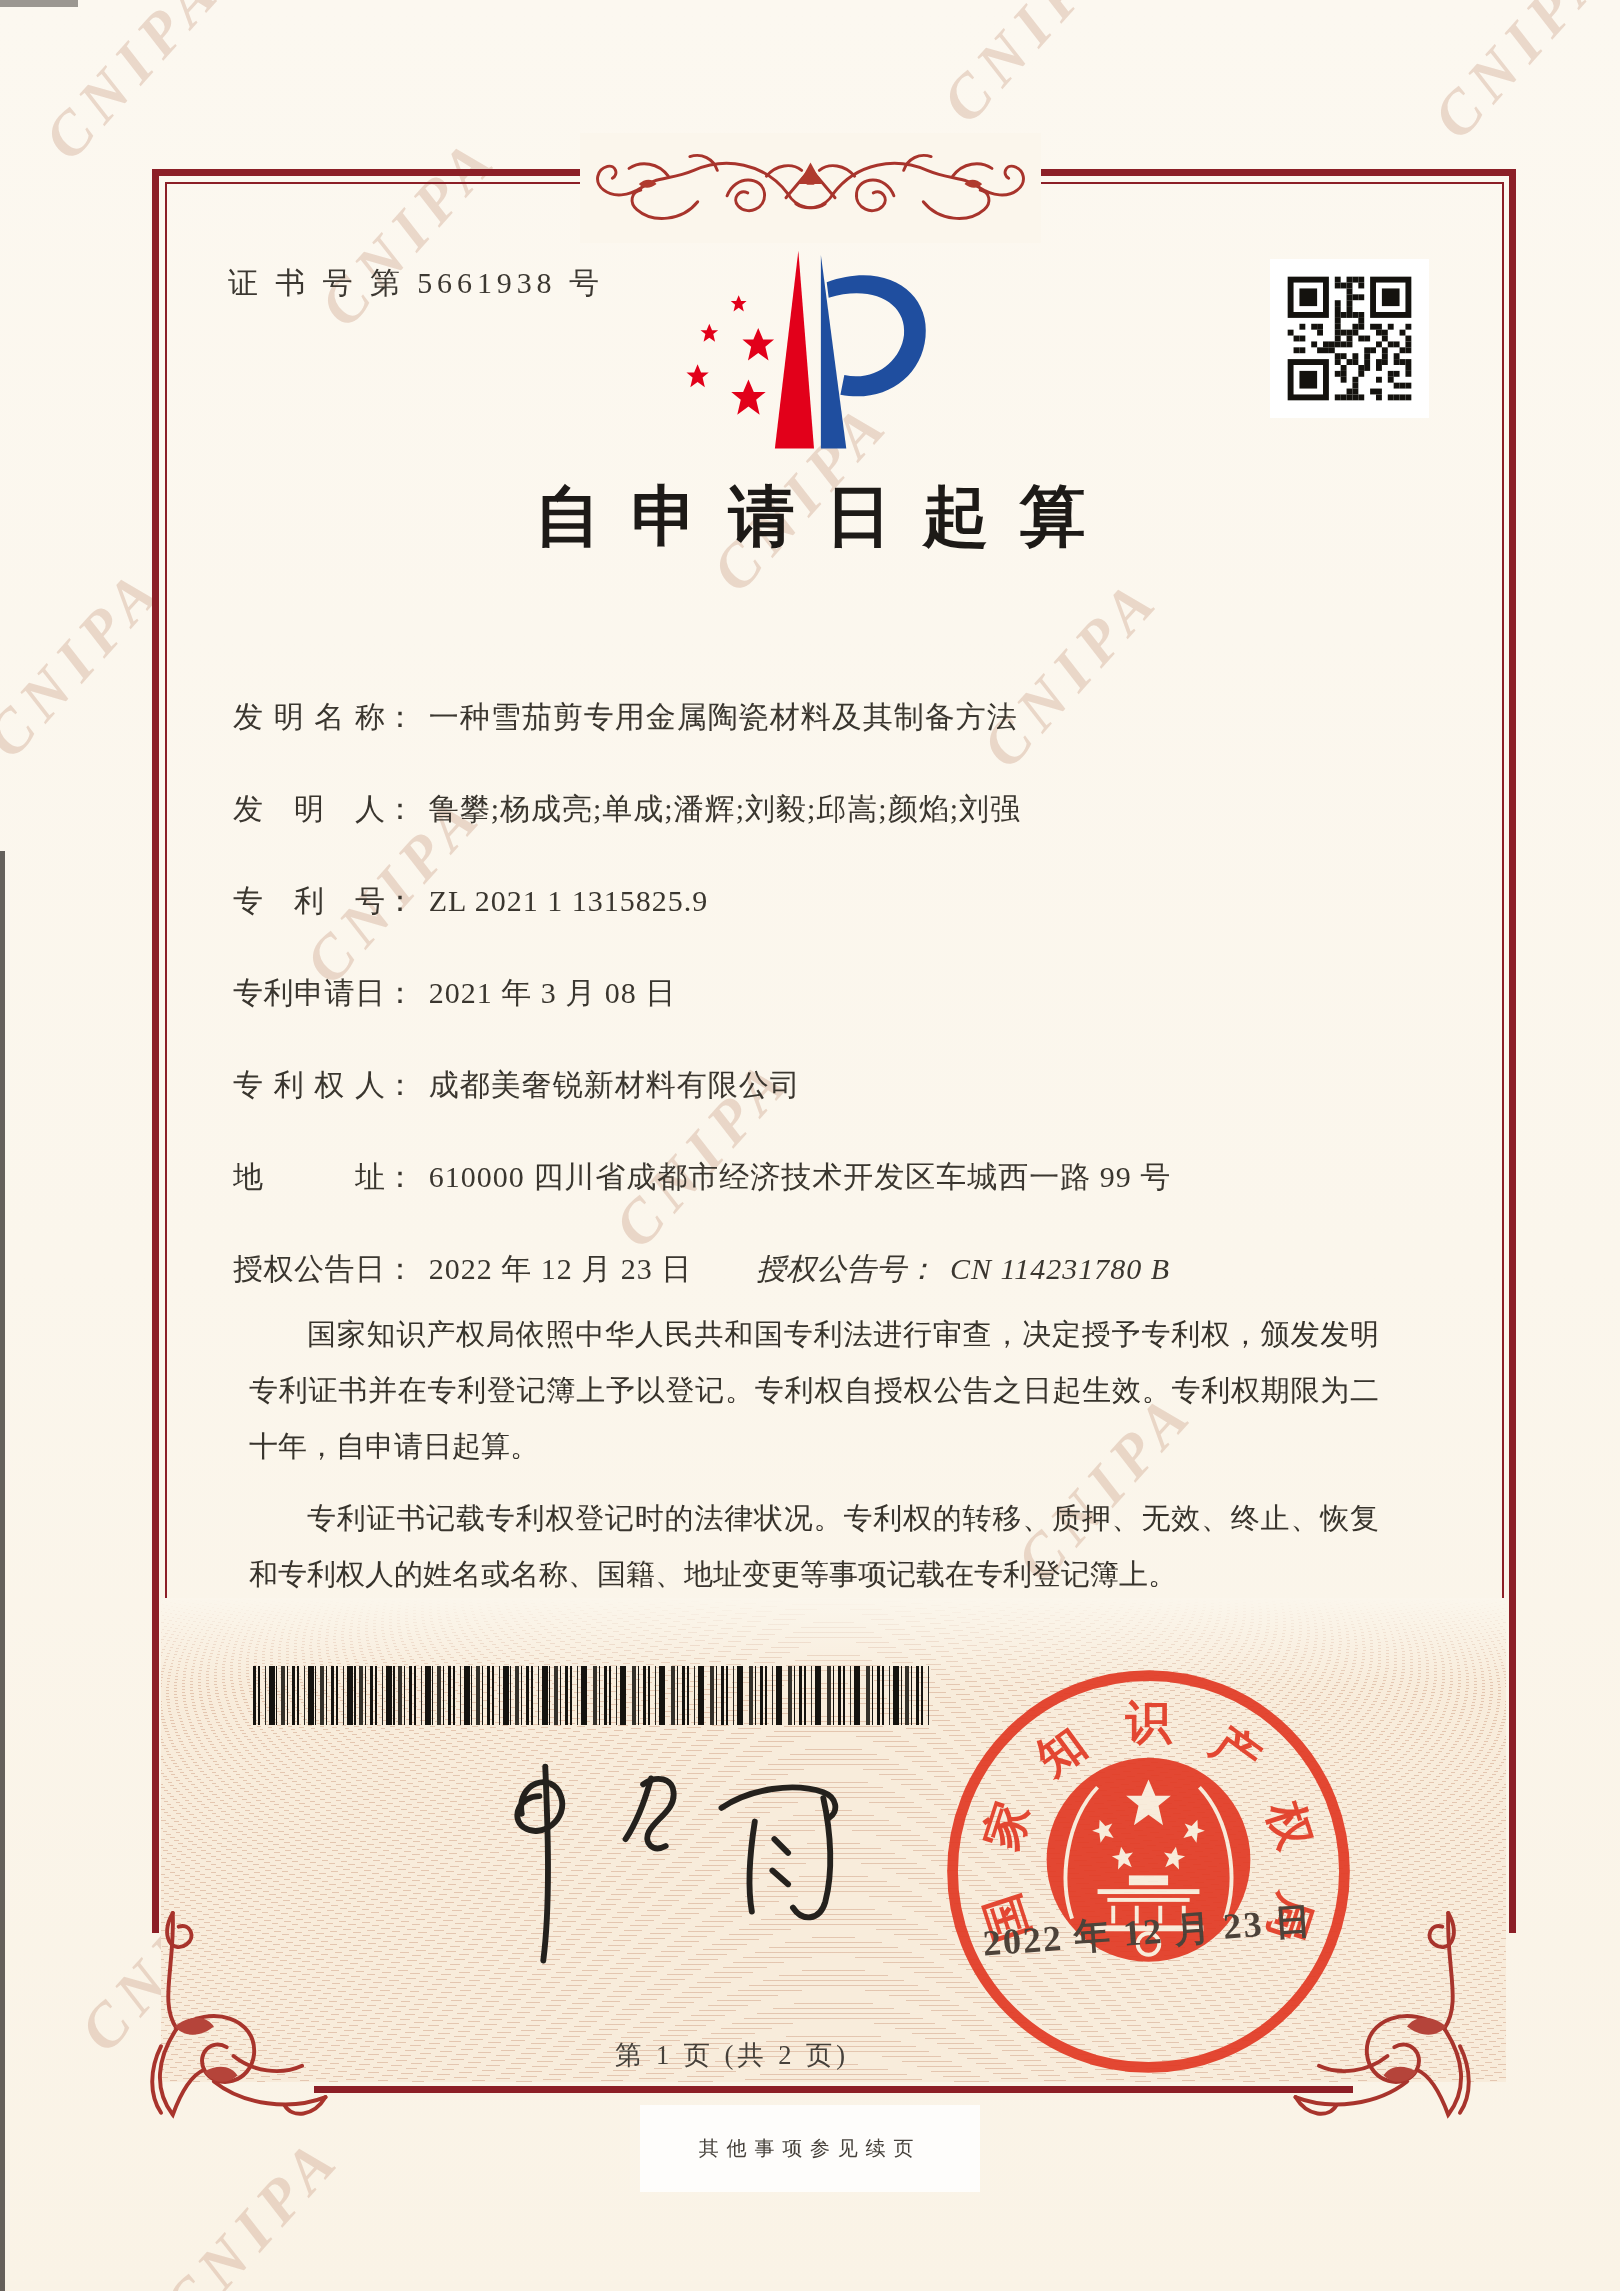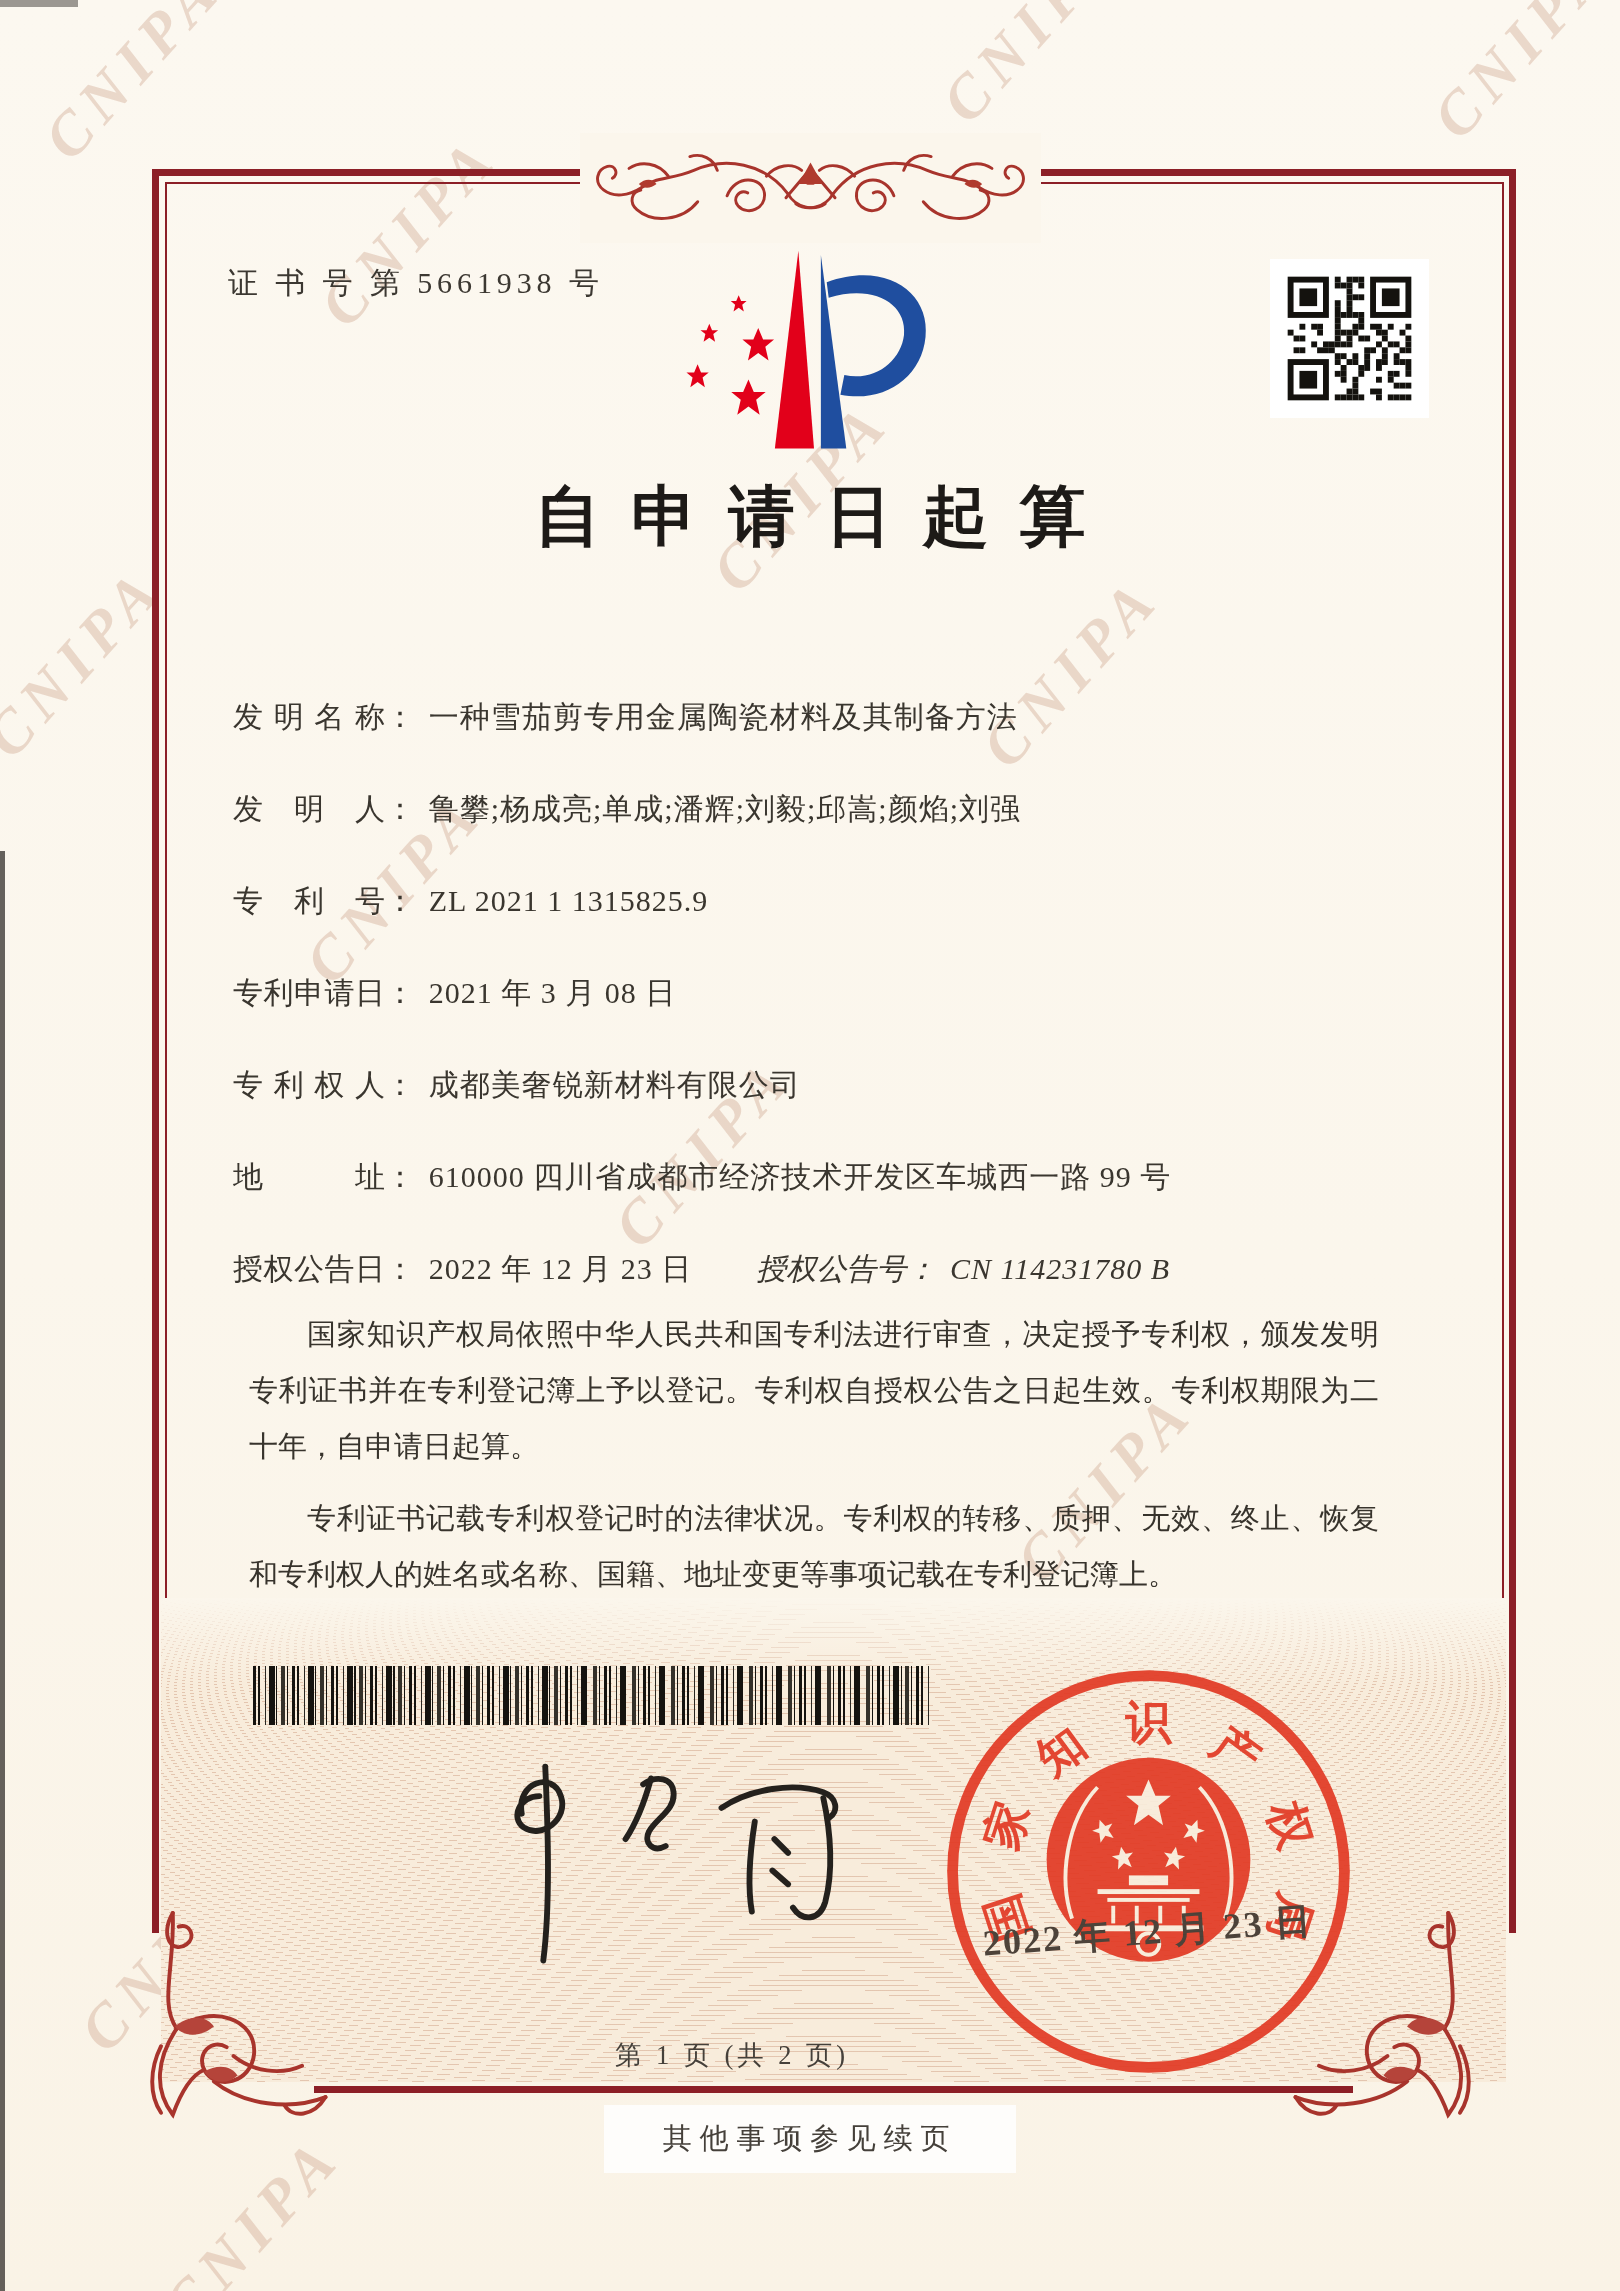--- a/index.html
+++ b/index.html
@@ -105,22 +105,22 @@
   .seal{position:absolute;left:931px;top:1654px;width:435px;height:435px;opacity:.92;}
   .seal-ch{font-size:47px;font-weight:bold;fill:var(--seal-red);
     text-anchor:middle;dominant-baseline:central;font-family:"Liberation Serif",serif;}
 
   .page-info{
     position:absolute;left:0;top:2037px;width:1464px;text-align:center;
     font-size:26.5px;color:#45403a;letter-spacing:3.9px;
   }
   .footer-note-wrap{position:absolute;left:0;top:2105px;width:1620px;text-align:center;}
   .footer-note{
-    display:inline-block;background:#fefdfb;padding:14px 59px;
-    font-size:29px;color:#45403a;letter-spacing:7.8px;
+    display:inline-block;background:#fefdfb;padding:30px 59px;
+    font-size:20px;color:#45403a;letter-spacing:7.8px;
   }
 </style>
 </head>
 <body>
 
 <div class="page">
 
   <div class="edge-left"></div>
   <div class="edge-top"></div>
 

